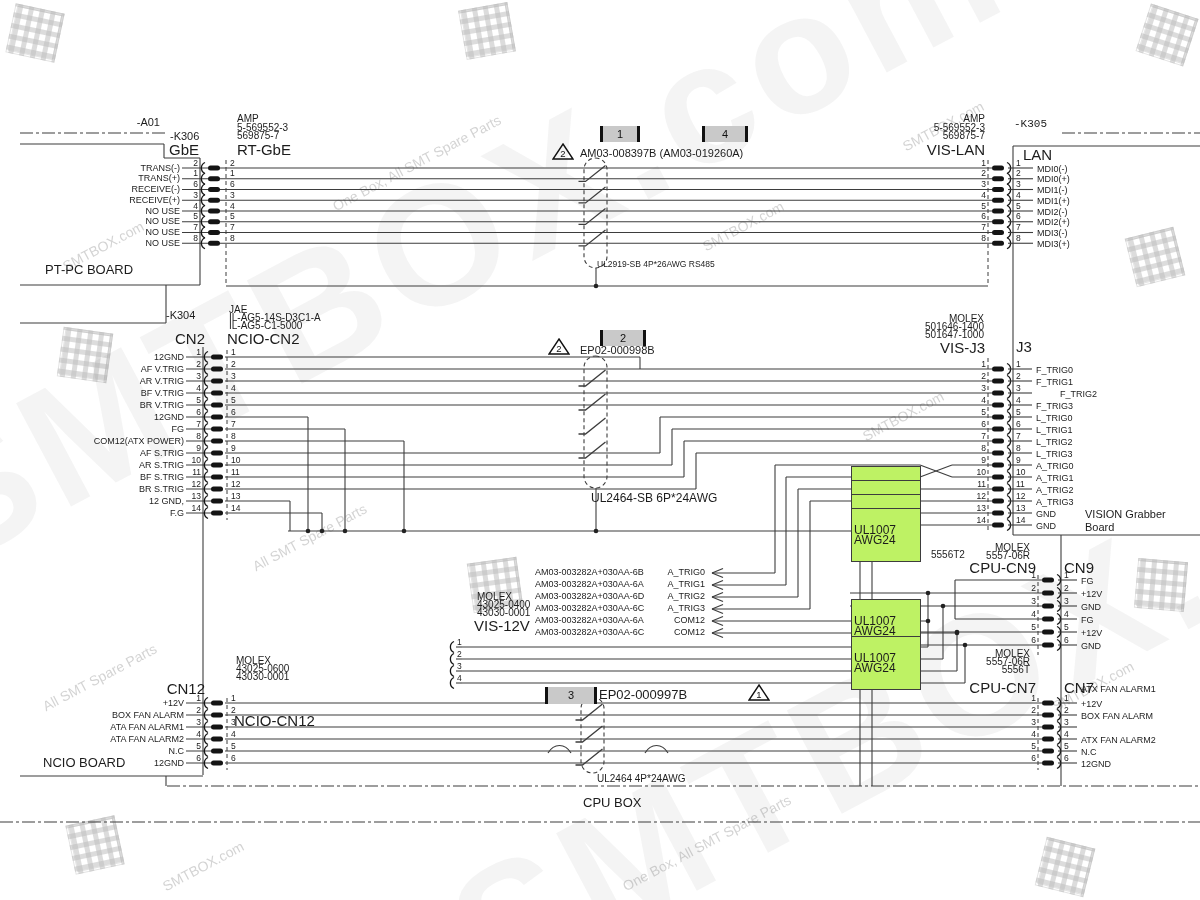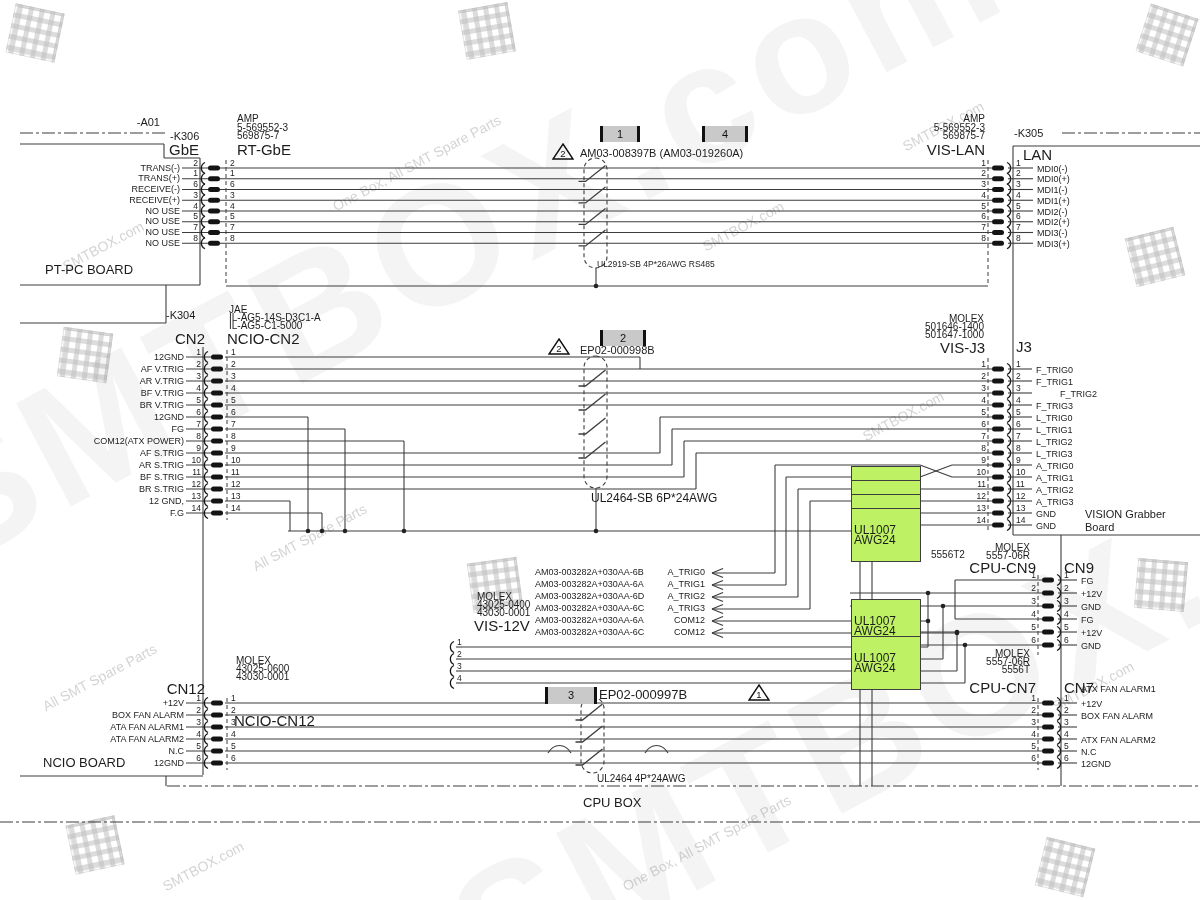--- a/index.html
+++ b/index.html
@@ -410,21 +410,21 @@
   <div class="lb s8" style="left:237px;top:115px;">AMP</div>
   <div class="lb s8" style="left:237px;top:124px;">5-569552-3</div>
   <div class="lb s8" style="left:237px;top:132px;">569875-7</div>
   <div class="lb s15" style="left:237px;top:142px;">RT-GbE</div>
 
   <div class="lb s8 ra" style="right:215px;top:115px;">AMP</div>
   <div class="lb s8 ra" style="right:215px;top:124px;">5-569552-3</div>
   <div class="lb s8 ra" style="right:215px;top:132px;">569875-7</div>
   <div class="lb s15 ra" style="right:215px;top:142px;">VIS-LAN</div>
 
-  <div class="lb s11" style="left:1014px;top:127px;">-K305</div>
+  <div class="lb s11" style="left:1014px;top:118px;font-family:Liberation Mono, monospace;">-K305</div>
   <div class="lb s15" style="left:1023px;top:147px;">LAN</div>
 
   <div class="tag" style="left:600px;top:126px;width:34px;">1</div>
   <div class="tag" style="left:702px;top:126px;width:40px;">4</div>
   <svg class="tri" style="left:552px;top:143px;" width="22" height="18">
     <polygon points="11,1 21,16 1,16" fill="none" stroke="#111" stroke-width="1.4"></polygon>
     <text x="11" y="13.5" font-size="9.5" text-anchor="middle" fill="#111">2</text>
   </svg>
   <div class="lb s11" style="left:580px;top:147px;text-align:right;">AM03-008397B (AM03-019260A)</div>
   <div class="lb s8" style="left:597px;top:260px;font-size:8.5px;">UL2919-SB 4P*26AWG RS485</div>

